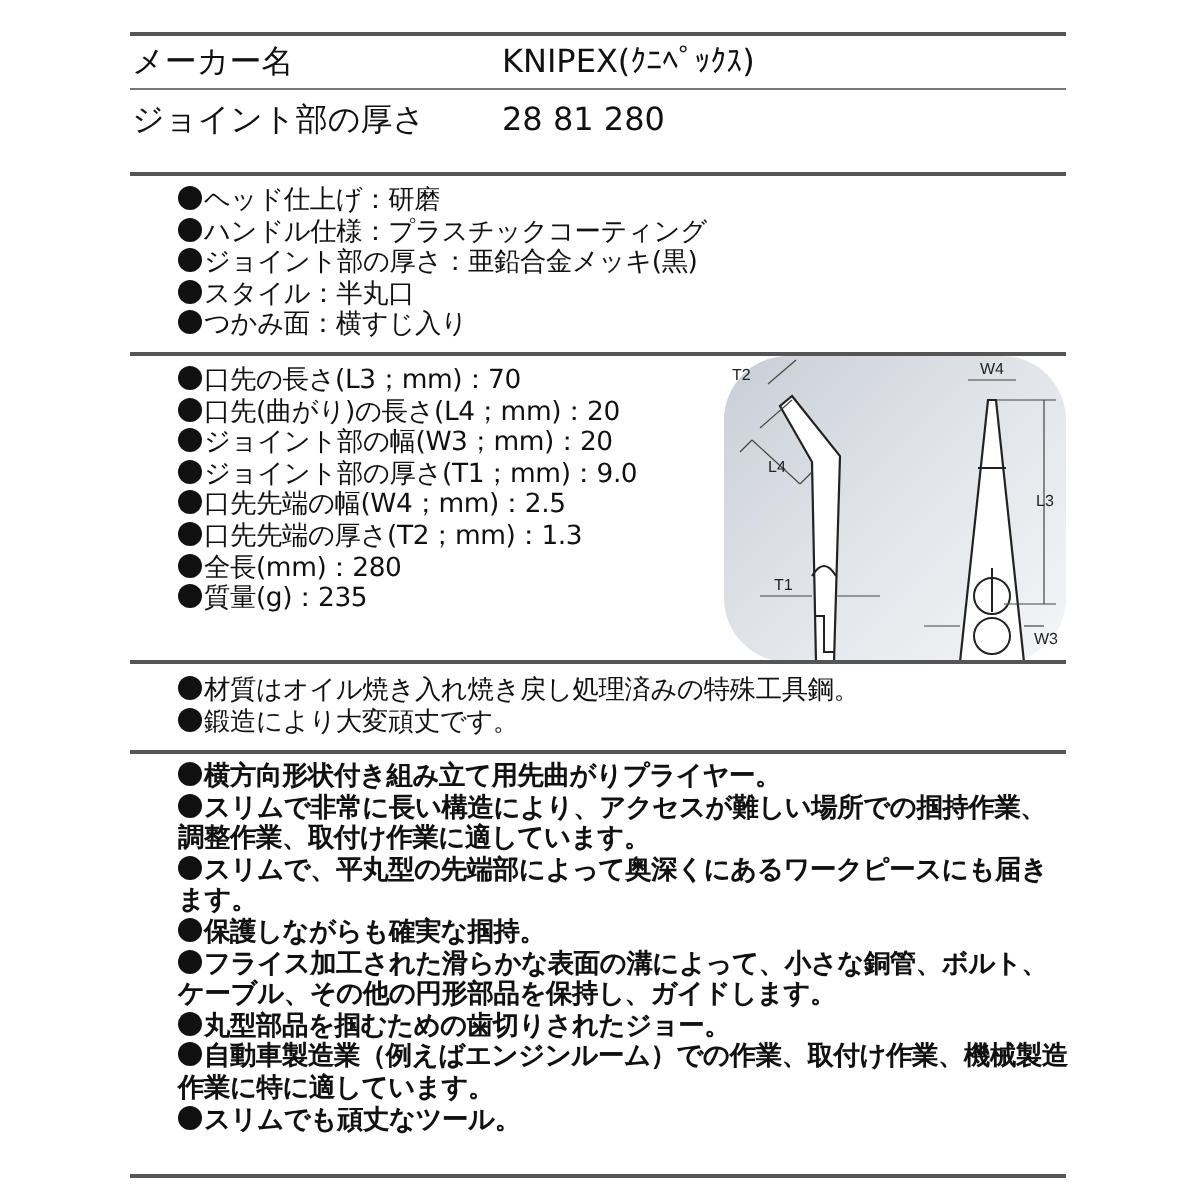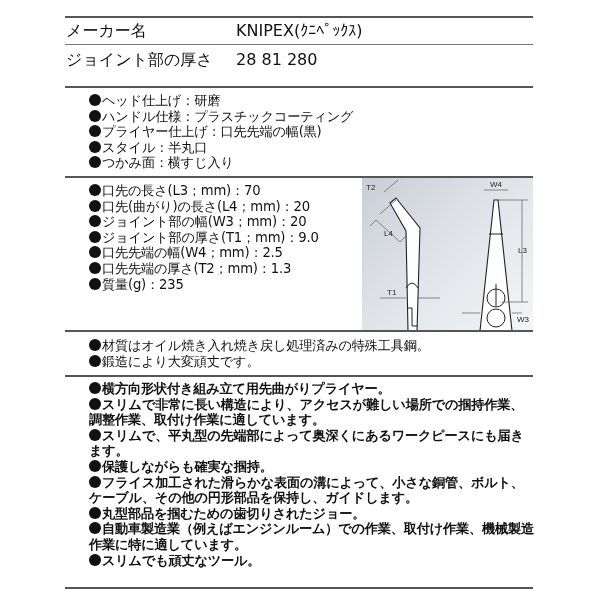--- a/index.html
+++ b/index.html
@@ -5,28 +5,29 @@
     html, body { margin: 0; padding: 0; background: #ffffff; }
     body {
       width: 600px; height: 600px; position: relative; overflow: hidden;
       font-family: "DejaVu Sans", "Liberation Sans", sans-serif;
       color: #111111;
     }
     .rule { position: absolute; left: 65px; width: 468px; height: 2px; background: #555555; }
     .rule.thin { height: 1px; background: #777777; }
     .kv-row { position: absolute; left: 66px; width: 466px; height: 26px; font-size: 16px; line-height: 26px; }
     .kv-label { position: absolute; left: 0; top: 0; }
-    .kv-value { position: absolute; left: 170px; top: 0; }
+    .kv-value { position: absolute; left: 185px; top: 0; }
     .block { position: absolute; left: 66px; font-size: 13.2px; line-height: 15.6px; letter-spacing: -0.2px; }
     .block .item { white-space: nowrap; margin-left: 23px; }
     .block .item.wrap { white-space: normal; font-weight: bold; }
     .bullet { display: inline-block; width: 12px; height: 12px; border-radius: 50%; background: #111; vertical-align: -1px; margin-right: 1px; }
     .diagram {
       position: absolute; left: 362px; top: 178px; width: 171px; height: 153px;
       background: linear-gradient(135deg, #c9ced6 0%, #dfe3e8 45%, #f4f5f7 100%);
+      border-radius: 32px;
     }
     .diagram svg { position: absolute; left: 0; top: 0; }
     .dlabel { font-family: "Liberation Sans", sans-serif; font-size: 8px; fill: #222; }
   </style>
 </head>
 <body>
 
 <div class="rule" style="top:16px;"></div>
 <div class="kv-row" style="top:18px;">
   <span class="kv-label">メーカー名</span>
@@ -35,33 +36,34 @@
 <div class="rule thin" style="top:44px;"></div>
 <div class="kv-row" style="top:47px;">
   <span class="kv-label">ジョイント部の厚さ</span>
   <span class="kv-value">28 81 280</span>
 </div>
 <div class="rule" style="top:86px;"></div>
 
 <div class="block" style="top:93px; width:468px;">
   <div class="item"><span class="bullet"></span><span>ヘッド仕上げ：研磨</span></div>
   <div class="item"><span class="bullet"></span><span>ハンドル仕様：プラスチックコーティング</span></div>
-  <div class="item"><span class="bullet"></span><span>プライヤー仕上げ：口先先端の幅(黒)</span></div>
+  <div class="item"><span class="bullet"></span><span>ジョイント部の厚さ：亜鉛合金メッキ(黒)</span></div>
   <div class="item"><span class="bullet"></span><span>スタイル：半丸口</span></div>
   <div class="item"><span class="bullet"></span><span>つかみ面：横すじ入り</span></div>
 </div>
 <div class="rule" style="top:176px;"></div>
 
 <div class="block" style="top:183px; width:290px;">
   <div class="item"><span class="bullet"></span><span>口先の長さ(L3；mm)：70</span></div>
   <div class="item"><span class="bullet"></span><span>口先(曲がり)の長さ(L4；mm)：20</span></div>
   <div class="item"><span class="bullet"></span><span>ジョイント部の幅(W3；mm)：20</span></div>
   <div class="item"><span class="bullet"></span><span>ジョイント部の厚さ(T1；mm)：9.0</span></div>
   <div class="item"><span class="bullet"></span><span>口先先端の幅(W4；mm)：2.5</span></div>
   <div class="item"><span class="bullet"></span><span>口先先端の厚さ(T2；mm)：1.3</span></div>
+  <div class="item"><span class="bullet"></span><span>全長(mm)：280</span></div>
   <div class="item"><span class="bullet"></span><span>質量(g)：235</span></div>
 </div>
 
 <div class="diagram">
   <svg width="171" height="153" viewBox="0 0 171 153">
 
     <g stroke="#222" stroke-width="1.1" fill="#ffffff">
       <path d="M34 20 L58 50 L55 153 L46 153 L44 53 L28 25 Z"></path>
     </g>
     <g stroke="#222" stroke-width="1" fill="none">

